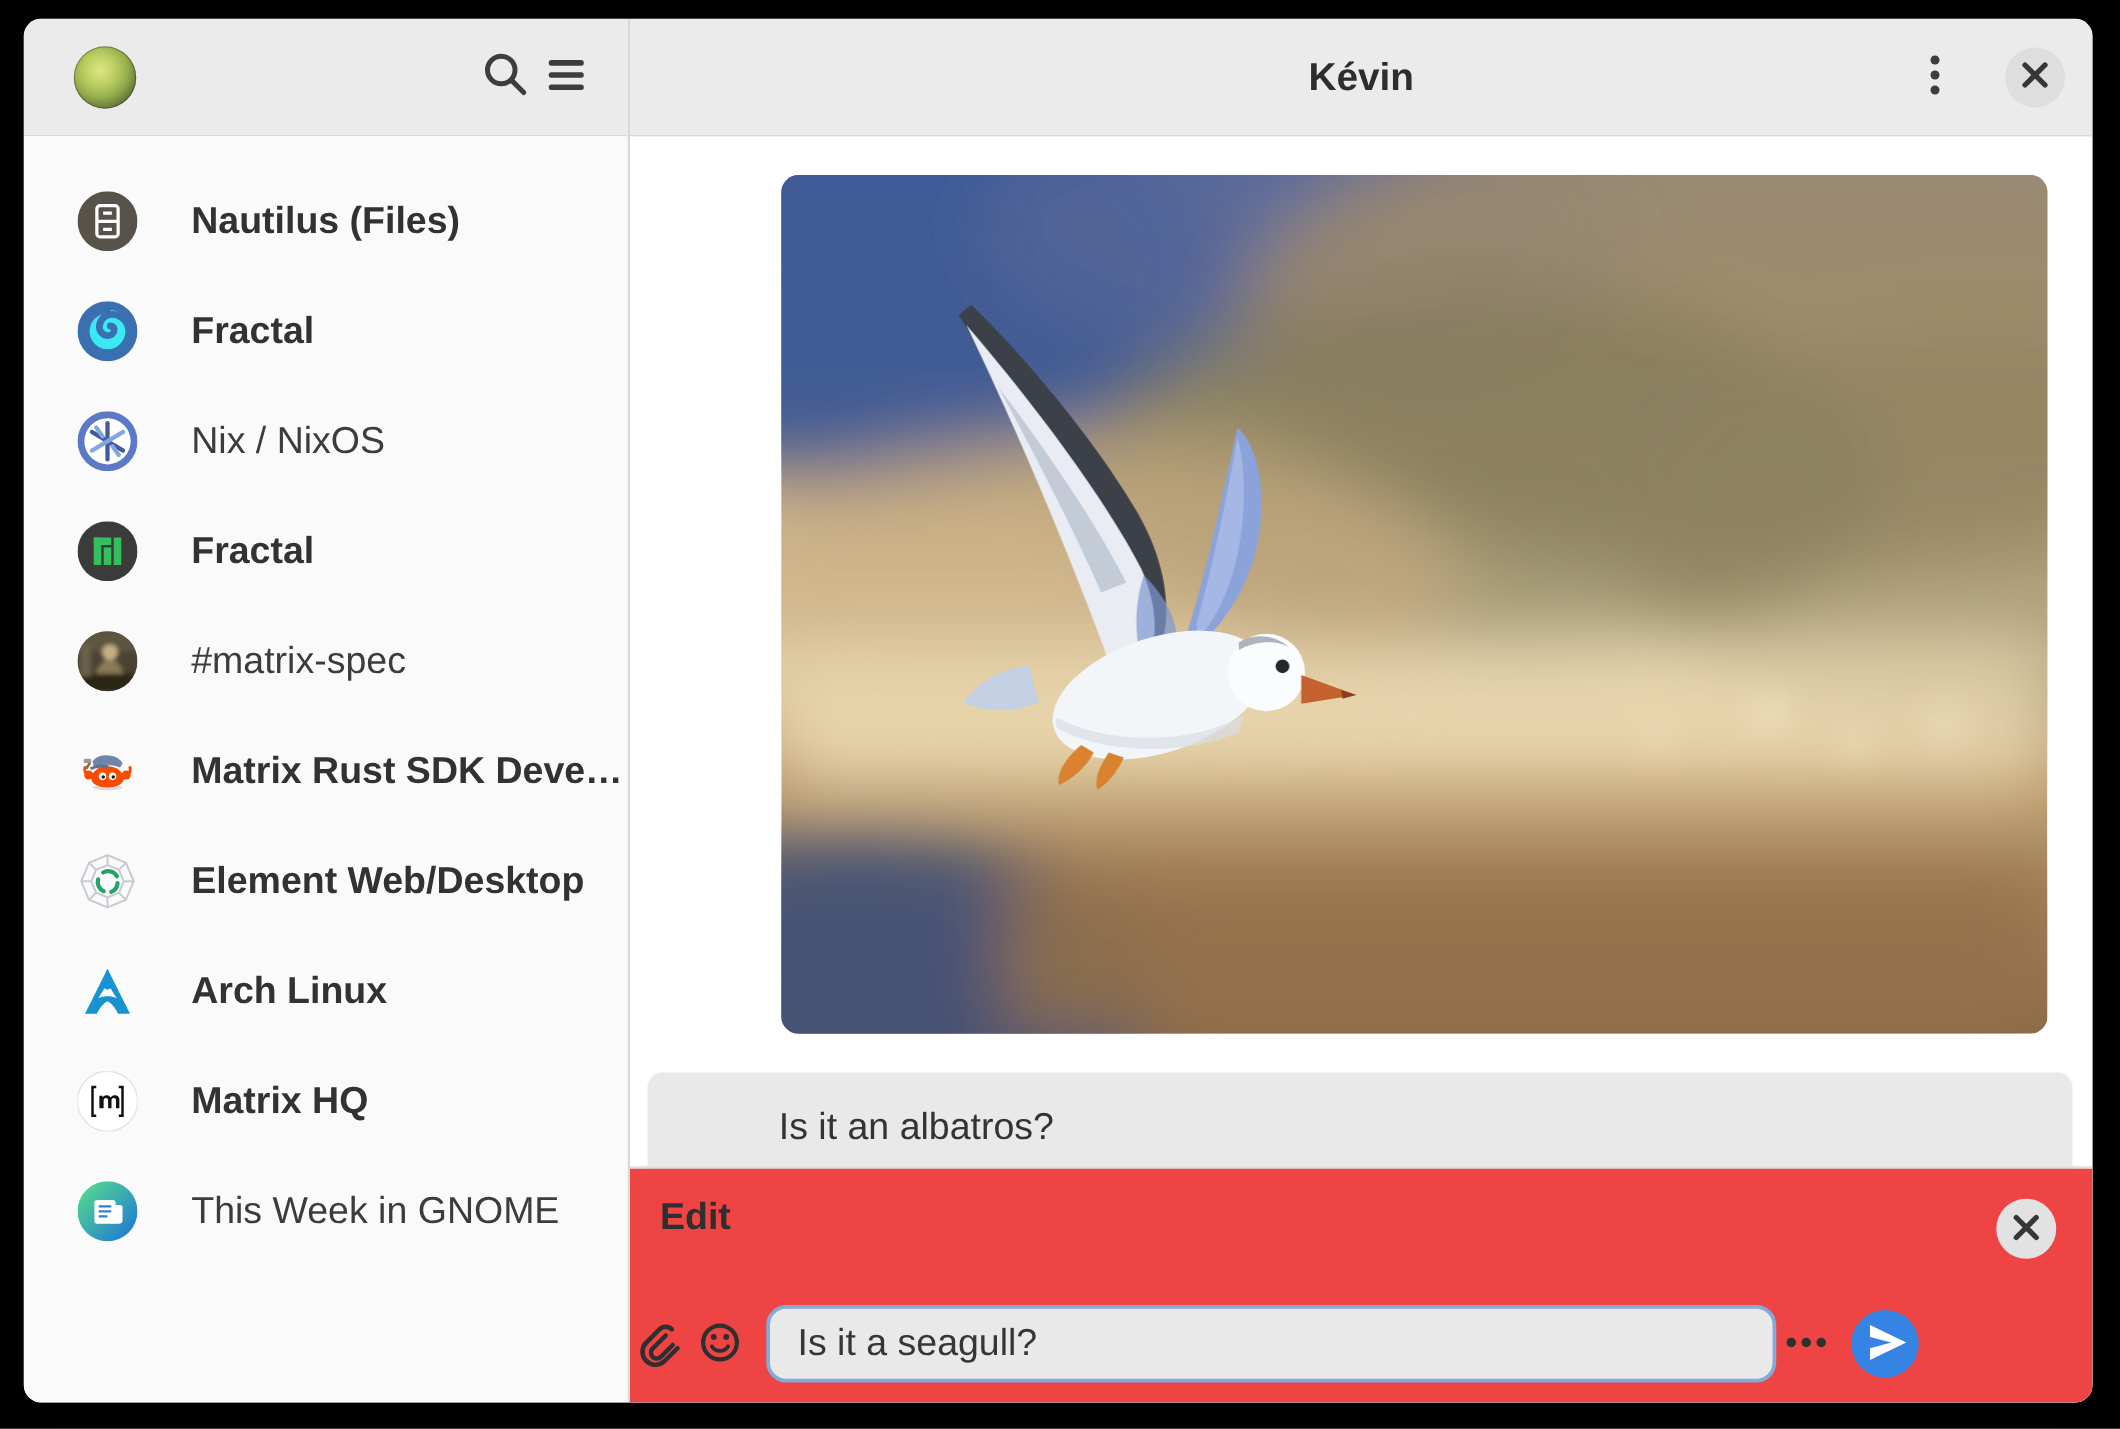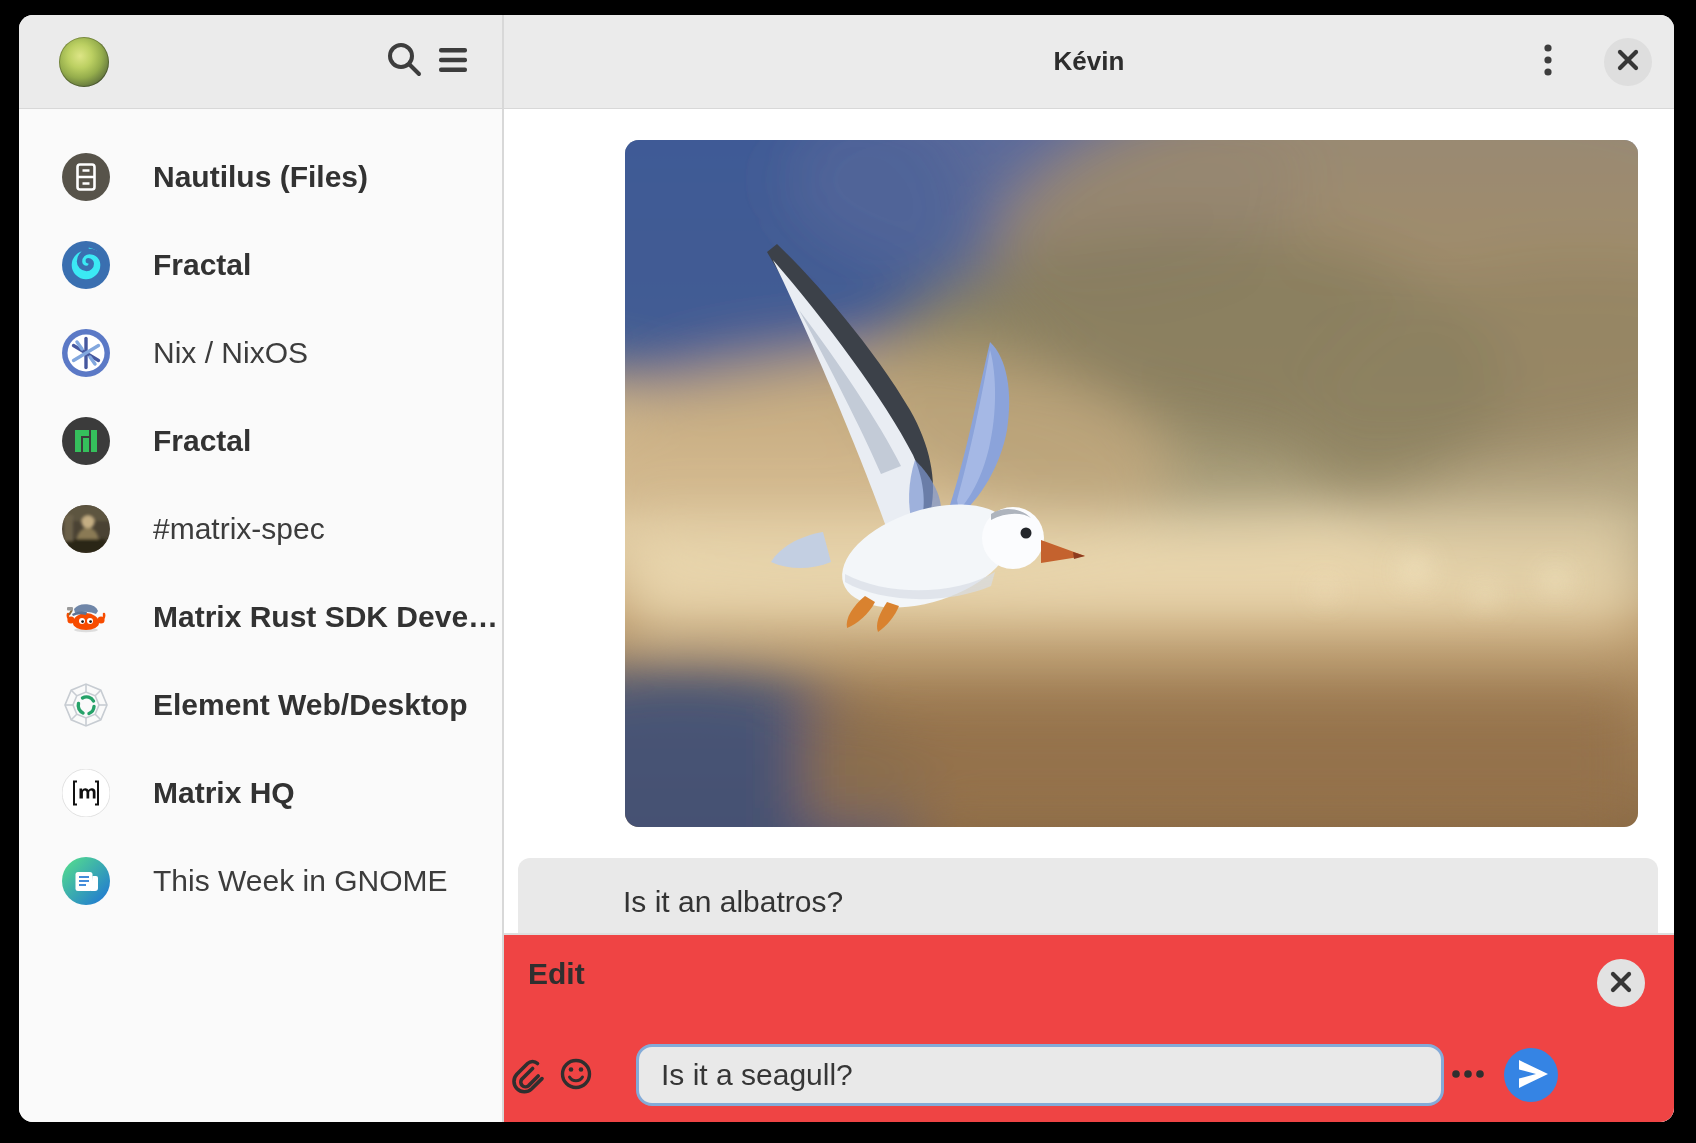--- a/index.html
+++ b/index.html
@@ -21,21 +21,21 @@
   .hdr-right{grid-column:3;grid-row:1;position:relative;justify-content:flex-end;padding-right:22px;gap:32px;}
   .user-avatar{
     width:50px;height:50px;border-radius:50%;margin-right:auto;
     background:radial-gradient(circle at 42% 38%, #dde586 0%, #bcd062 28%, #95ad4c 52%, #6d8140 70%, #47523b 86%, #2c333e 100%);
     box-shadow:inset 0 0 0 1px rgba(0,0,0,.25);
   }
   .icon-btn{width:48px;height:48px;border-radius:8px;display:flex;align-items:center;justify-content:center;background:transparent;border:none;padding:0;cursor:pointer;}
   .circle-btn{width:48px;height:48px;border-radius:50%;background:#dedede;display:flex;align-items:center;justify-content:center;border:none;padding:0;cursor:pointer;}
   .title{
     position:absolute;left:0;right:0;text-align:center;
-    font-size:26px;font-weight:700;color:#2d2d2d;pointer-events:none;
+    font-size:31px;font-weight:700;color:#2d2d2d;pointer-events:none;
   }
   
   .sidebar{grid-column:1;grid-row:2;background:#fafafa;padding-top:24px;overflow:hidden;}
   .room-row{height:88px;display:flex;align-items:center;padding-left:43px;gap:43px;cursor:pointer;}
   .avatar{width:48px;height:48px;flex:0 0 48px;display:flex;align-items:center;justify-content:center;}
   .room-label{font-size:30px;color:#3c3c3c;font-weight:400;white-space:nowrap;}
   .room-label.bold{font-weight:700;color:#323232;}
   
   .main{grid-column:3;grid-row:2;display:flex;flex-direction:column;background:#ffffff;}
   .chat-scroll{height:824px;padding-top:31px;box-sizing:border-box;}
@@ -51,21 +51,21 @@
   .hrule{height:2px;background:#dedede;}
   
   .edit-panel{position:relative;flex:1;background:#ef4444;}
   .edit-label{position:absolute;left:24px;top:22px;font-size:30px;font-weight:700;color:#2f2f2f;}
   .edit-close{position:absolute;right:29px;top:24px;background:#e2e2e2;}
   .compose{position:absolute;left:0;right:0;bottom:16px;height:62px;display:flex;align-items:center;}
   .compose .icon-btn{margin-left:0;}
   .btn-attach{margin-left:20px;}
   .btn-emoji{margin-left:34px;}
   .msg-input{
-    margin-left:36px;width:808px;height:62px;box-sizing:border-box;
+    margin-left:13px;width:808px;height:62px;box-sizing:border-box;
     border:3px solid #84abd8;border-radius:16px;background:#e9e9e9;
     padding:0 22px;font-size:30px;color:#363636;outline:none;
     font-family:"Liberation Sans","DejaVu Sans",sans-serif;
   }
   .btn-more{margin-left:35px;}
   .btn-send{
     margin-left:12px;width:54px;height:54px;border-radius:50%;border:none;cursor:pointer;
     background:#3584e4;display:flex;align-items:center;justify-content:center;padding:0;
   }
 </style>
@@ -248,20 +248,29 @@
               <line x1="38.8" y1="9.2" x2="33.2" y2="14.8"></line>
     </g>
     <g fill="none" stroke="#26a269" stroke-width="3.4" stroke-linecap="round">
       <path d="M31.5 20 a8 8 0 0 0 -11 -3"></path>
       <path d="M16.5 22.5 a8 8 0 0 0 4.5 9.5"></path>
       <path d="M27 32.5 a8 8 0 0 0 5 -7"></path>
     </g>
           </svg>
         </span>
       <span class="room-label bold">Element Web/Desktop</span>
+    </div>
+      <div class="room-row">
+      <span class="avatar">
+          <svg width="48" height="48" viewBox="0 0 48 48">
+    <path d="M24 6 C26 11 27.5 14.5 30 19 C28.5 20.5 26.5 22 24 22.8 C21.5 22 19.5 20.5 18 19 C20.5 14.5 22 11 24 6 Z" fill="#1793d1"></path>
+    <path d="M24 6 L42 42 L32.5 42 C29.8 36.5 27 33.5 24 32 C21 33.5 18.2 36.5 15.5 42 L6 42 Z M24 17 C21.8 21.5 19 26 16.5 29.5 C19 28.5 21.8 28 24 28 C26.2 28 29 28.5 31.5 29.5 C29 26 26.2 21.5 24 17 Z" fill="#1793d1"></path>
+          </svg>
+        </span>
+      <span class="room-label bold">Arch Linux</span>
     </div>
       <div class="room-row">
       <span class="avatar">
           <svg width="48" height="48" viewBox="0 0 48 48">
             <circle cx="24" cy="24" r="24" fill="#ffffff" stroke="#e2e2e2"></circle>
     <g stroke="#111111" stroke-width="2" fill="none">
       <path d="M15 12.5 h-3 v23 h3"></path>
               <path d="M33 12.5 h3 v23 h-3"></path>
     </g>
     <path d="M17.5 29.5 v-10 h2.6 v1.4 a3.6 3.6 0 0 1 3.2 -1.7 a3.4 3.4 0 0 1 3.2 1.8 a3.8 3.8 0 0 1 3.4 -1.8 a3.5 3.5 0 0 1 3.6 3.8 v6.5 h-2.7 v-6.2 q0 -1.9 -1.7 -1.9 q-1.9 0 -1.9 2.2 v5.9 h-2.7 v-6.2 q0 -1.9 -1.7 -1.9 q-1.9 0 -1.9 2.2 v5.9 Z" fill="#111111"></path>

